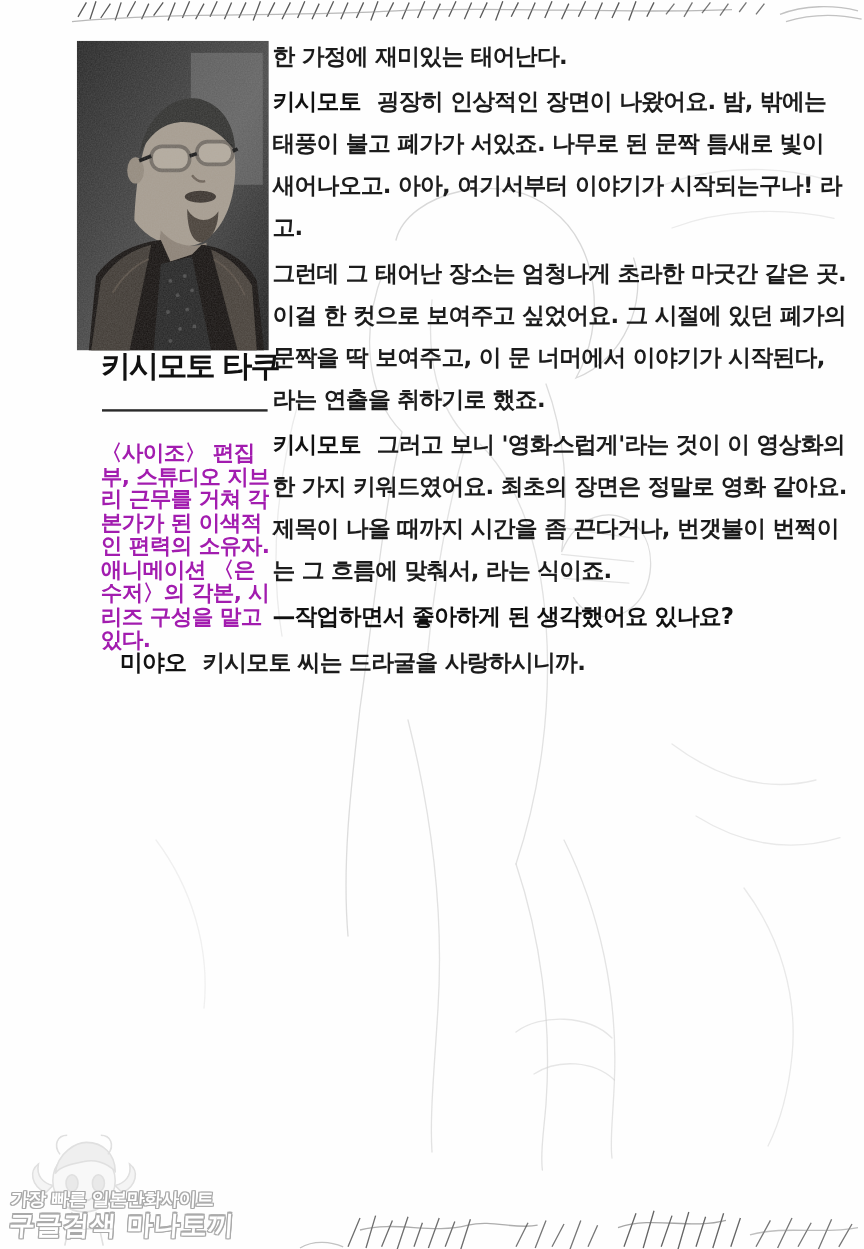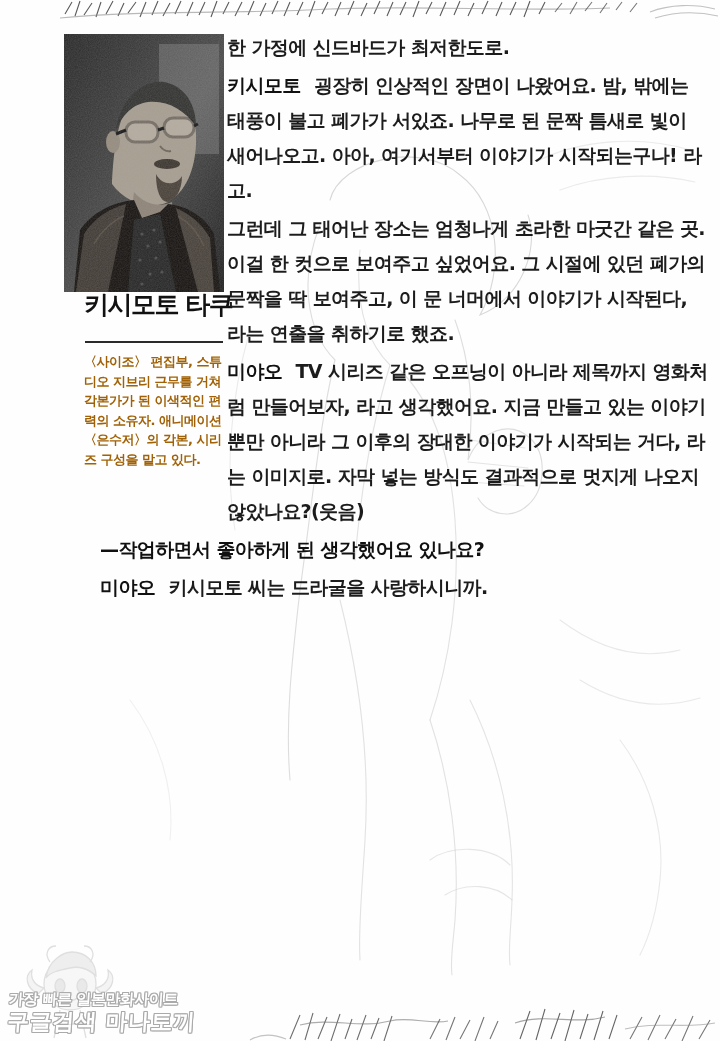--- a/index.html
+++ b/index.html
@@ -16,22 +16,22 @@
   .art-sketch{left:0;top:0;width:720px;height:1041px;opacity:.55;}
   
   .portrait{position:absolute;left:64px;top:34px;width:160px;height:258px;z-index:2;}
   .profile-name{
     position:absolute;left:84px;top:288px;width:150px;z-index:2;
     font-size:25px;font-weight:bold;letter-spacing:-1.5px;color:#111;
   }
   .profile-rule{position:absolute;left:85px;top:341px;width:138px;height:0;
     border-top:2px solid #2a2a2a;z-index:2;}
   .profile-bio{
-    position:absolute;left:84px;top:352px;width:143px;z-index:2;
-    font-size:13px;line-height:19.5px;font-weight:bold;letter-spacing:-0.5px;color:#a16207;
+    position:absolute;left:84px;top:368px;width:143px;z-index:2;
+    font-size:18px;line-height:19.5px;font-weight:bold;letter-spacing:-0.5px;color:#a21caf;
   }
   
   .text-flow{
     position:absolute;left:100px;top:30px;width:610px;z-index:2;
     font-size:19px;line-height:35px;font-weight:bold;letter-spacing:-0.6px;color:#1c1c1c;
     text-align:left;
   }
   .text-flow p{margin:0 0 3px 0;}
   .side-clearance{float:left;width:127px;height:482px;}
   .speaker{margin-right:0.7em;color:#111;}
@@ -130,24 +130,24 @@
     <path d="M30 210 C38 196 50 186 60 182 M140 212 C134 198 124 188 114 182" stroke="#5c5349" stroke-width="1.5" fill="none" opacity=".8"></path>
     <rect width="160" height="258" filter="url(#grain)"></rect>
   </svg>
 
   <div class="profile-name">키시모토 타쿠</div>
   <div class="profile-rule"></div>
   <div class="profile-bio">〈사이조〉 편집부, 스튜디오 지브리 근무를 거쳐 각본가가 된 이색적인 편력의 소유자. 애니메이션 〈은수저〉의 각본, 시리즈 구성을 맡고 있다.</div>
 
   <div class="text-flow">
     <div class="side-clearance"></div>
-  <p>한 가정에 신드바드가 최저한도로.</p>
+  <p>한 가정에 재미있는 태어난다.</p>
       <p><b class="speaker">키시모토</b>굉장히 인상적인 장면이 나왔어요. 밤, 밖에는 태풍이 불고 폐가가 서있죠. 나무로 된 문짝 틈새로 빛이 새어나오고. 아아, 여기서부터 이야기가 시작되는구나! 라고.</p>
       <p>그런데 그 태어난 장소는 엄청나게 초라한 마굿간 같은 곳. 이걸 한 컷으로 보여주고 싶었어요. 그 시절에 있던 폐가의 문짝을 딱 보여주고, 이 문 너머에서 이야기가 시작된다, 라는 연출을 취하기로 했죠.</p>
-      <p><b class="speaker">미야오</b>TV 시리즈 같은 오프닝이 아니라 제목까지 영화처럼 만들어보자, 라고 생각했어요. 지금 만들고 있는 이야기뿐만 아니라 그 이후의 장대한 이야기가 시작되는 거다, 라는 이미지로. 자막 넣는 방식도 결과적으로 멋지게 나오지 않았나요?(웃음)</p>
+      <p><b class="speaker">키시모토</b>그러고 보니 '영화스럽게'라는 것이 이 영상화의 한 가지 키워드였어요. 최초의 장면은 정말로 영화 같아요. 제목이 나올 때까지 시간을 좀 끈다거나, 번갯불이 번쩍이는 그 흐름에 맞춰서, 라는 식이죠.</p>
       <p class="question">—작업하면서 좋아하게 된 생각했어요 있나요?</p>
       <p><b class="speaker">미야오</b>키시모토 씨는 드라굴을 사랑하시니까.</p>
     </div>
 
   <svg class="mascot" viewBox="0 0 100 100" fill="none" stroke="#c6c6c6" stroke-width="1.3">
     <path d="M18 52 C6 46 4 34 12 28 C10 38 16 44 24 46Z" fill="#ececec"></path>
     <path d="M82 52 C94 46 96 34 88 28 C90 38 84 44 76 46Z" fill="#ececec"></path>
     <circle cx="50" cy="42" r="26" fill="#f2f2f2"></circle>
     <path d="M26 36 C28 18 44 10 52 10 C66 10 76 20 76 34 C68 26 58 24 50 26 C40 28 30 30 26 36Z" fill="#e2e2e2"></path>
     <path d="M30 20 C24 12 28 4 36 4 M70 20 C76 12 72 4 64 4"></path>

